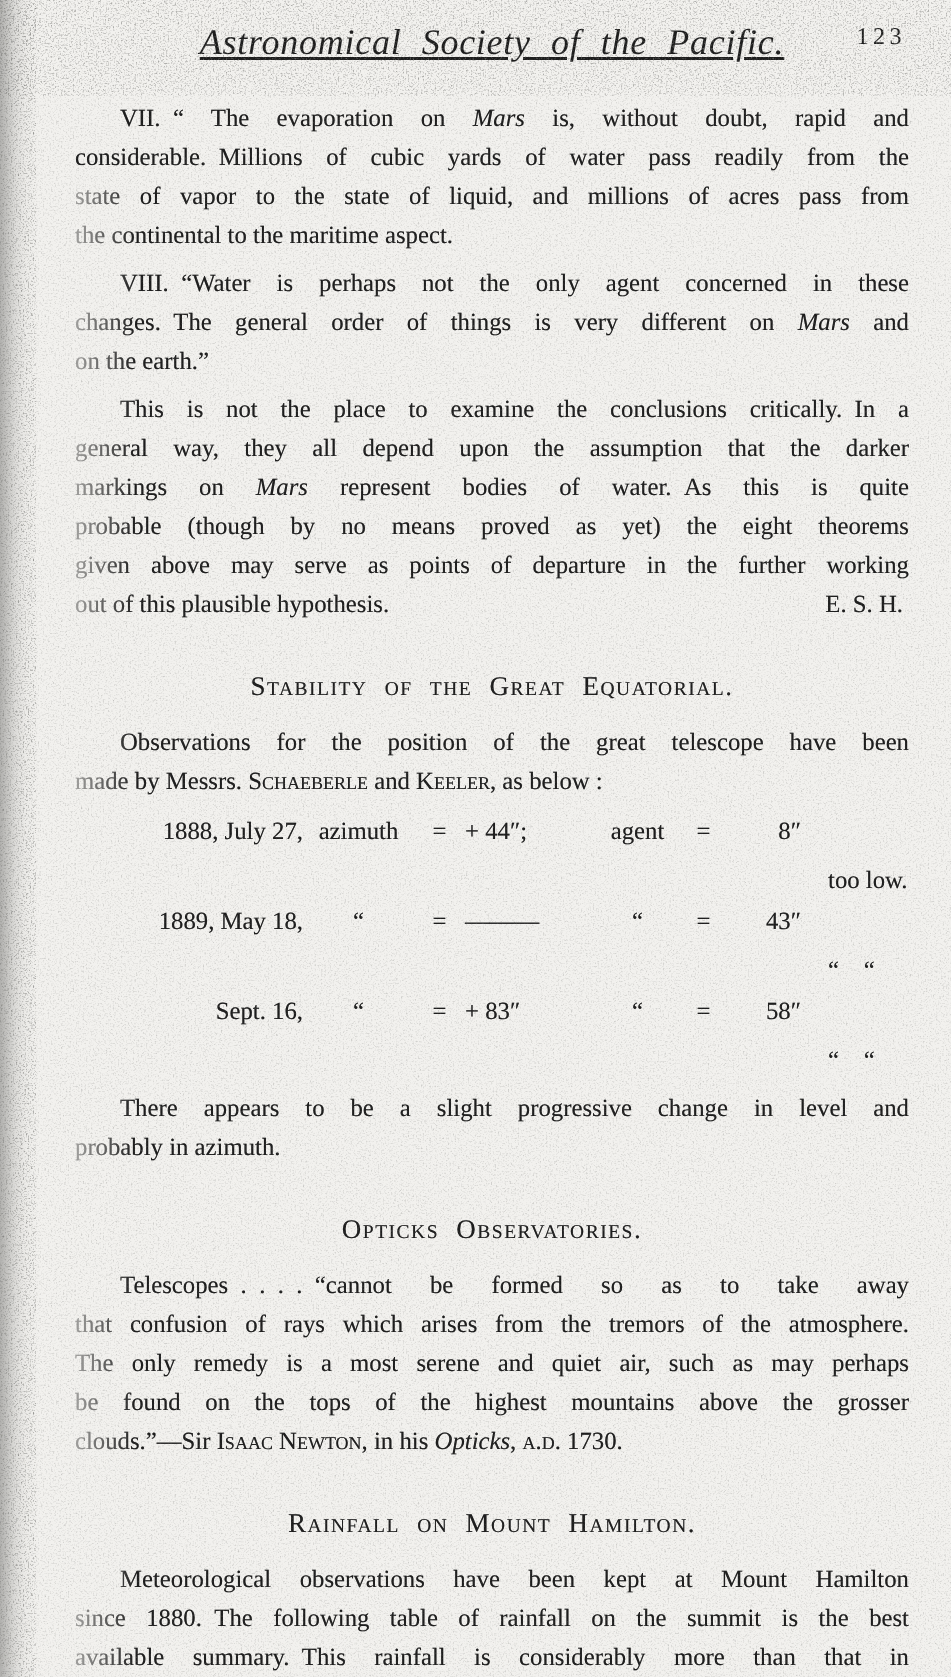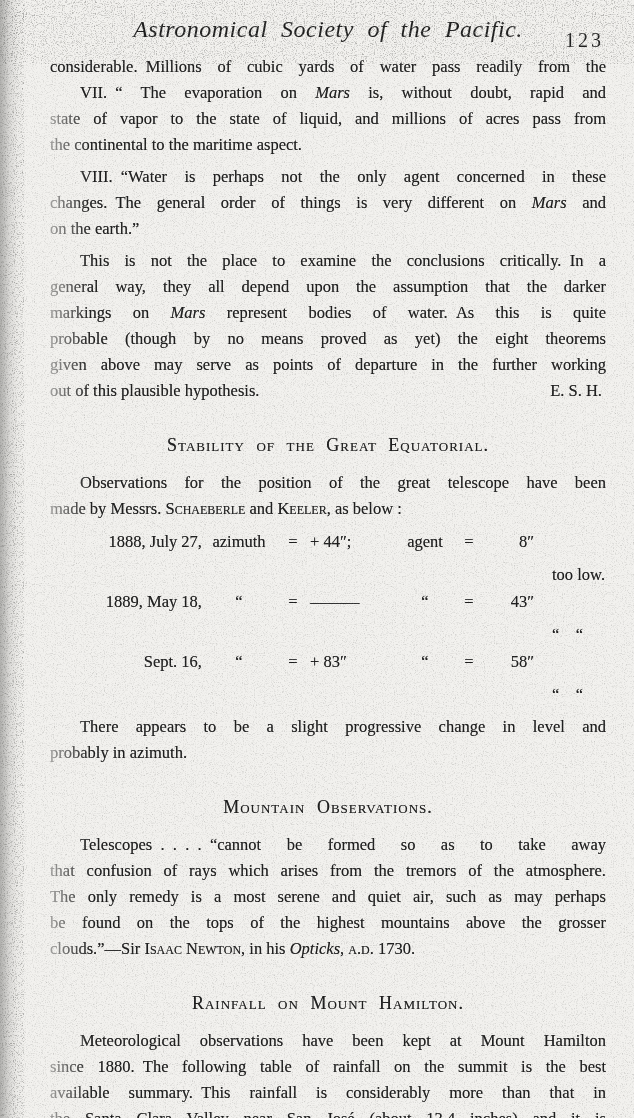--- a/index.html
+++ b/index.html
@@ -7,29 +7,29 @@
     width:634px; height:1118px; overflow:hidden;
     background: var(--page, #f2f1ee);
     font-family:"Liberation Serif", serif;
     color: var(--ink, #1d1d1d);
   }
   .page {
     position:relative; width:634px; height:1118px;
     padding:12px 28px 0 50px; box-sizing:border-box;
   }
   
-  .header { position:relative; height:34px; margin-bottom:8px; }
+  .header { position:relative; height:34px; margin-bottom:20px;text-decoration:underline; }
   .running-title {
     display:block; text-align:center;
     font-style:italic; font-size:24px; line-height:34px;
     word-spacing:7px; letter-spacing:0.5px;
   }
   .pagenum {
-    position:absolute; right:2px; top:17px;
-    font-size:20px; letter-spacing:3px; font-style:normal;
+    position:absolute; right:2px; top:4px;
+    font-size:16px; letter-spacing:3px; font-style:normal;
   }
   
   .para { margin:0 0 6px 0; }
   .line {
     font-size:16.5px; line-height:26px;
     text-align:justify; text-align-last:justify;
     text-shadow:0 0 0.4px rgba(25,25,25,0.55);
   }
   .line.indent { padding-left:30px; }
   .line.end { text-align-last:left; }
@@ -78,22 +78,22 @@
 <div class="page">
   <div class="left-band"></div>
 
   <div class="header">
     <span class="running-title">Astronomical Society of the Pacific.</span>
     <span class="pagenum">123</span>
   </div>
 
   <div id="page-body">
       <div class="para">
+        <div class="line indent"><span>VII. “ The evaporation on </span><em>Mars</em><span> is, without doubt, rapid and</span></div>
         <div class="line"><span>considerable. Millions of cubic yards of water pass readily from the</span></div>
-        <div class="line indent"><span>VII. “ The evaporation on </span><em>Mars</em><span> is, without doubt, rapid and</span></div>
         <div class="line"><span>state of vapor to the state of liquid, and millions of acres pass from</span></div>
         <div class="line end"><span>the continental to the maritime aspect.</span></div>
       </div>
       <div class="para">
         <div class="line indent"><span>VIII. “Water is perhaps not the only agent concerned in these</span></div>
         <div class="line"><span>changes. The general order of things is very different on </span><em>Mars</em><span> and</span></div>
         <div class="line end"><span>on the earth.”</span></div>
       </div>
       <div class="para">
         <div class="line indent"><span>This is not the place to examine the conclusions critically. In a</span></div>
@@ -140,21 +140,21 @@
           <span class="c5">“</span>
           <span class="c6">=</span>
           <span class="c7">58″</span>
           <span class="c8">“ “</span>
         </div>
       </div>
       <div class="para">
         <div class="line indent"><span>There appears to be a slight progressive change in level and</span></div>
         <div class="line end"><span>probably in azimuth.</span></div>
       </div>
-      <div class="heading">Mountain Observations.</div>
+      <div class="heading">Opticks Observatories.</div>
       <div class="para">
         <div class="line indent"><span>Telescopes . . . . “cannot be formed so as to take away</span></div>
         <div class="line"><span>that confusion of rays which arises from the tremors of the atmosphere.</span></div>
         <div class="line"><span>The only remedy is a most serene and quiet air, such as may perhaps</span></div>
         <div class="line"><span>be found on the tops of the highest mountains above the grosser</span></div>
         <div class="line end"><span>clouds.”—Sir </span><span class="sc">Isaac Newton</span><span>, in his </span><em>Opticks</em><span>, </span><span class="sc">a.d.</span><span> 1730.</span></div>
       </div>
       <div class="heading">Rainfall on Mount Hamilton.</div>
       <div class="para">
         <div class="line indent"><span>Meteorological observations have been kept at Mount Hamilton</span></div>

